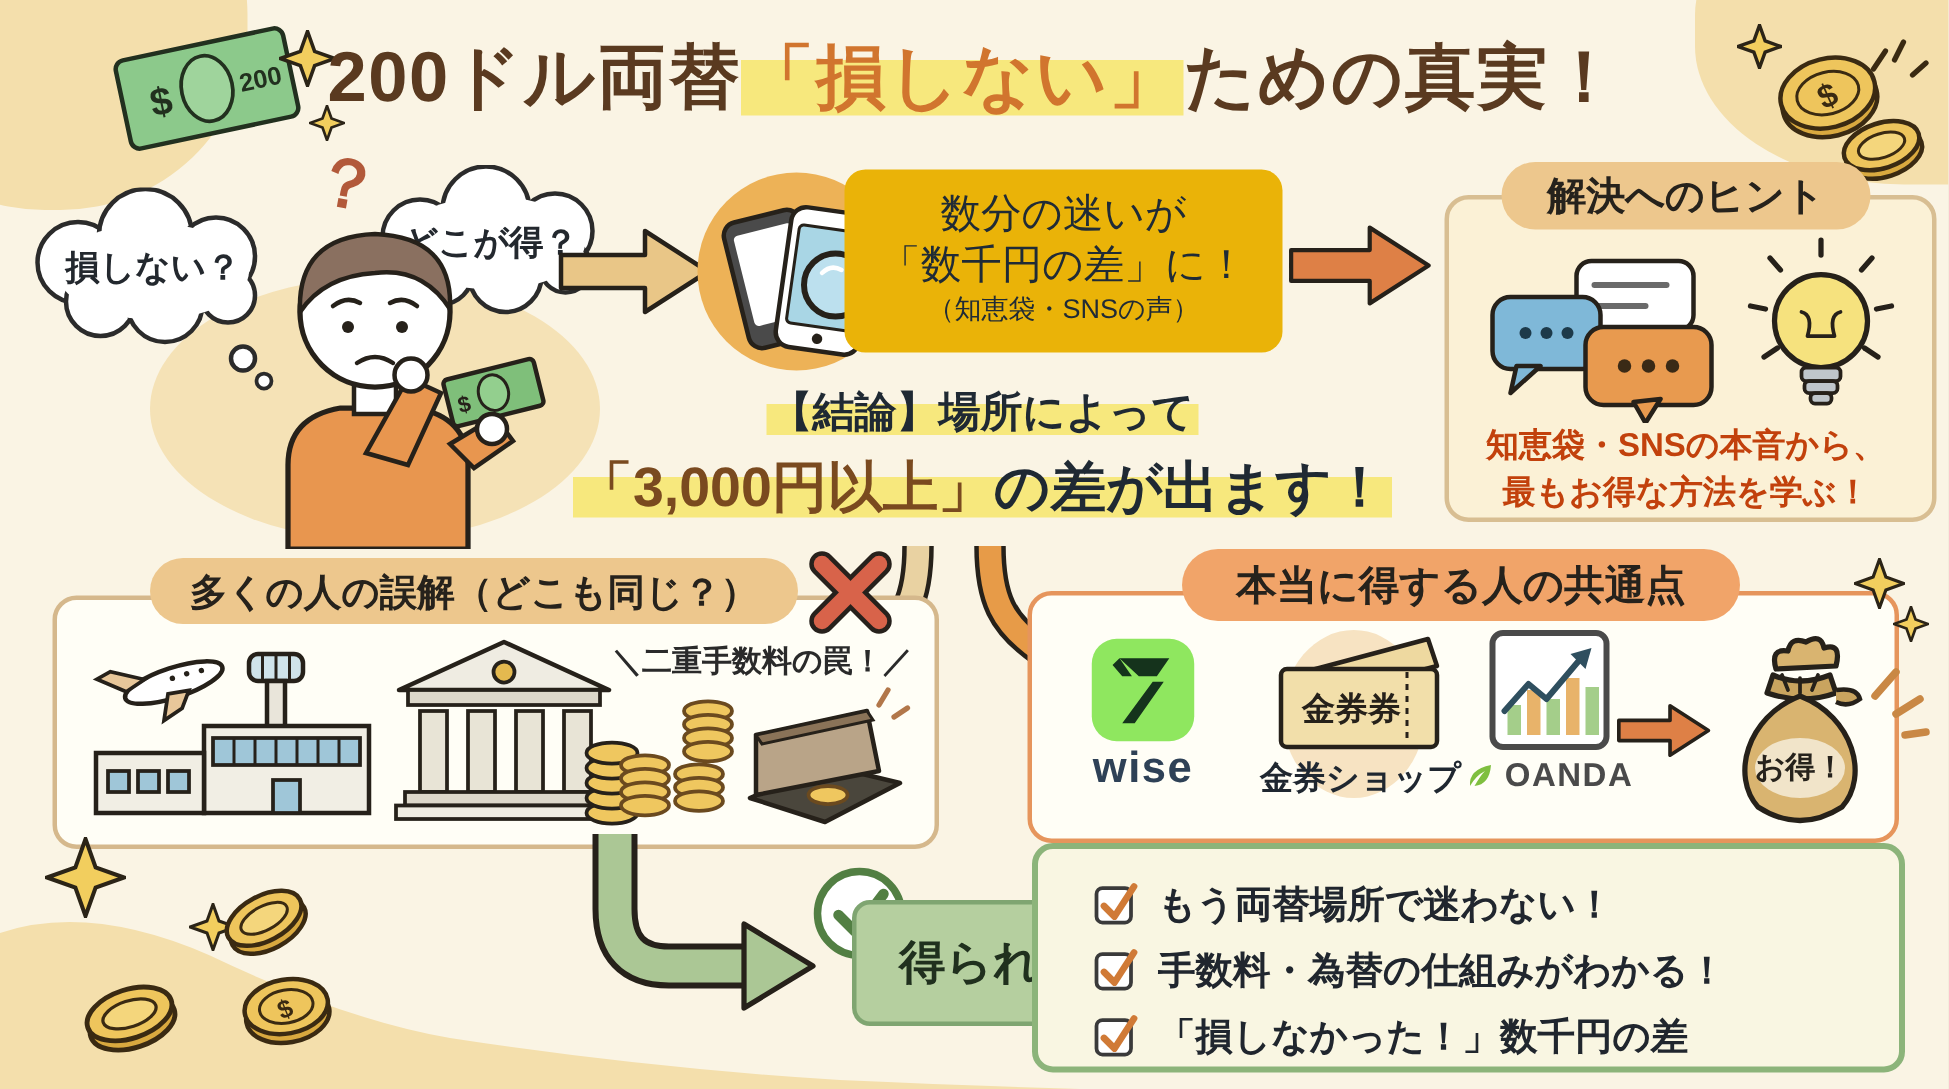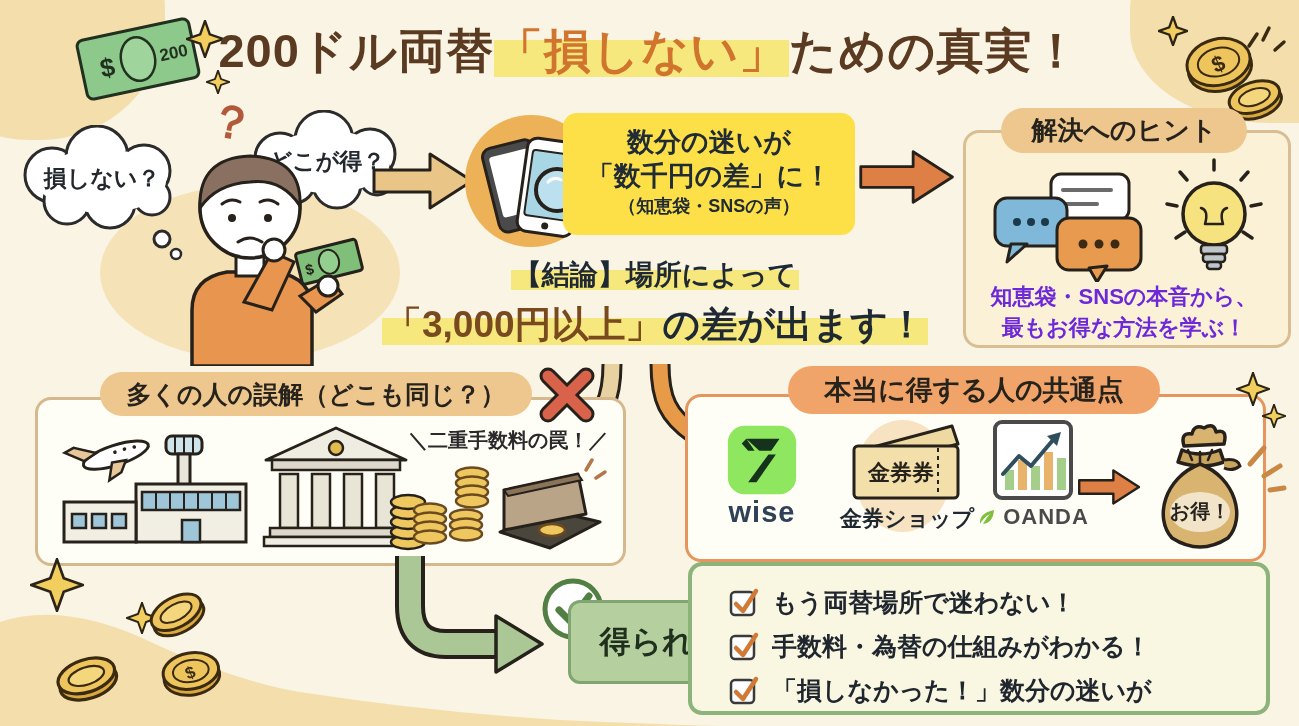--- a/index.html
+++ b/index.html
@@ -7,26 +7,26 @@
   #canvas{position:relative;width:1299px;height:726px;background:#FAF4E4;overflow:hidden;margin:0 auto;}
   .abs{position:absolute;}
   .blob{background:#F4DFAC;}
   .ctr{text-align:center;}
   .pill{border-radius:999px;display:flex;align-items:center;justify-content:center;font-weight:800;color:#26221c;}
   .title{top:20px;left:0;width:100%;text-align:center;font-size:47px;font-weight:800;color:#5A3A20;letter-spacing:1px;}
   .hl{background:linear-gradient(transparent 34%, #F7E87D 34%);padding:0 3px;}
   .hl-orange{color:#D1752E;background:linear-gradient(transparent 30%, #F7E87D 30%);padding:0 2px;}
   .bubble-text{font-size:23px;font-weight:800;color:#23282e;}
   .panel{background:#FFFEF6;border-radius:16px;}
-  .problem-box{background:#fde047;border-radius:14px;color:#202b36;font-weight:700;}
+  .problem-box{background:#eab308;border-radius:14px;color:#202b36;font-weight:400;}
   .problem-box .l1{font-size:27px;line-height:34px;margin-top:12px;}
   .problem-box .l2{font-size:27px;line-height:34px;}
   .problem-box .l3{font-size:18px;line-height:26px;text-align:center;}
   .hint-box{background:#FBF1D6;border:3px solid #D8BE92;border-radius:16px;}
-  .hint-text{font-size:22px;font-weight:800;color:#6d28d9;line-height:31px;}
+  .hint-text{font-size:22px;font-weight:800;color:#c2410c;line-height:31px;}
   .concl{font-weight:800;color:#1F2933;}
   .concl .em{color:#7A4A1F;}
   .trap-label{font-size:20px;font-weight:800;color:#2a2a2a;white-space:nowrap;font-family:Liberation Mono, monospace;}
   .glabel{font-size:22px;font-weight:800;color:#1F2730;}
   .wise-word{font-size:29px;font-weight:800;color:#2E4156;letter-spacing:1px;}
   .future-label{background:#B5CF9F;border:3px solid #7FA571;border-radius:12px;display:flex;align-items:center;justify-content:center;font-size:31px;font-weight:800;color:#20301e;}
   .check-box{background:#F9F6E2;border:4px solid #8CB47A;border-radius:14px;}
   .check-row{display:flex;align-items:center;gap:12px;height:44px;}
   .check-row .txt{font-size:25px;font-weight:800;color:#20262e;white-space:nowrap;}
   .bag-label{font-size:20px;font-weight:800;color:#26221c;}
@@ -414,21 +414,21 @@
           <rect x="3" y="6" width="23" height="23" rx="4" fill="#fff" stroke="#3a3a3a" stroke-width="2.5"></rect>
           <path d="M8,18 L15,25 L28,5" fill="none" stroke="#D07A36" stroke-width="4.5" stroke-linecap="round" stroke-linejoin="round"></path>
         </svg>
       <span class="txt">手数料・為替の仕組みがわかる！</span>
     </div>
     <div class="check-row">
       <svg width="32" height="32" viewBox="0 0 32 32">
           <rect x="3" y="6" width="23" height="23" rx="4" fill="#fff" stroke="#3a3a3a" stroke-width="2.5"></rect>
           <path d="M8,18 L15,25 L28,5" fill="none" stroke="#D07A36" stroke-width="4.5" stroke-linecap="round" stroke-linejoin="round"></path>
         </svg>
-      <span class="txt">「損しなかった！」数分の迷いが</span>
+      <span class="txt">「損しなかった！」数千円の差</span>
     </div>
   </div>
 
   <svg class="abs" style="left:30px;top:558px;" width="54" height="54" viewBox="0 0 40 40">
       <path d="M20 1 L25 15 L39 20 L25 25 L20 39 L15 25 L1 20 L15 15 Z" fill="#F2CE5E" stroke="#2b2417" stroke-width="2"></path>
     </svg>
   <svg class="abs" style="left:126px;top:602px;" width="32" height="32" viewBox="0 0 40 40">
       <path d="M20 1 L25 15 L39 20 L25 25 L20 39 L15 25 L1 20 L15 15 Z" fill="#F2CE5E" stroke="#2b2417" stroke-width="2.5"></path>
     </svg>
   <svg class="abs" style="left:145px;top:590px;transform:rotate(-28deg);" width="64" height="48" viewBox="0 0 64 48">

